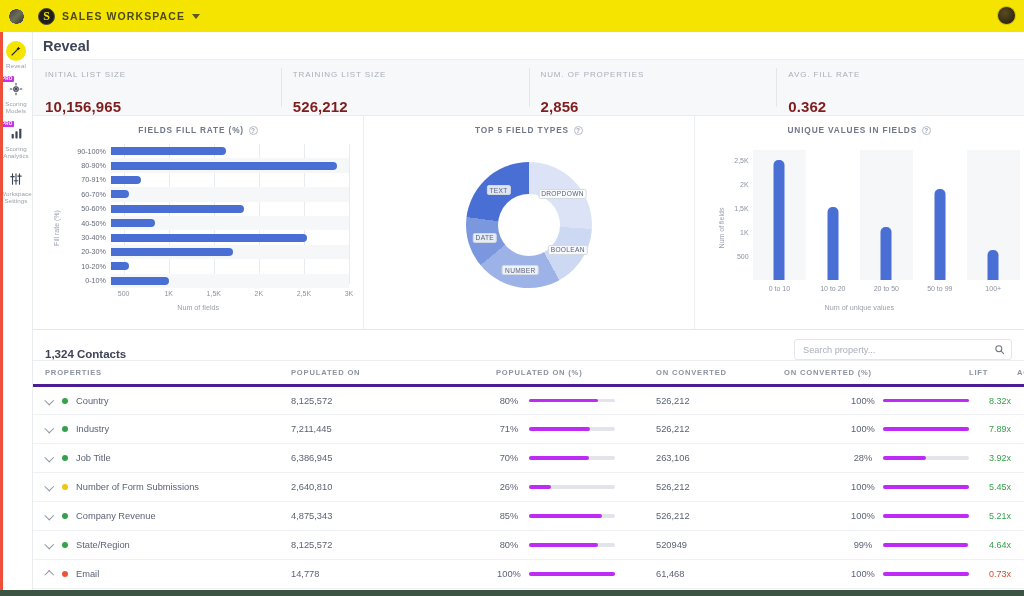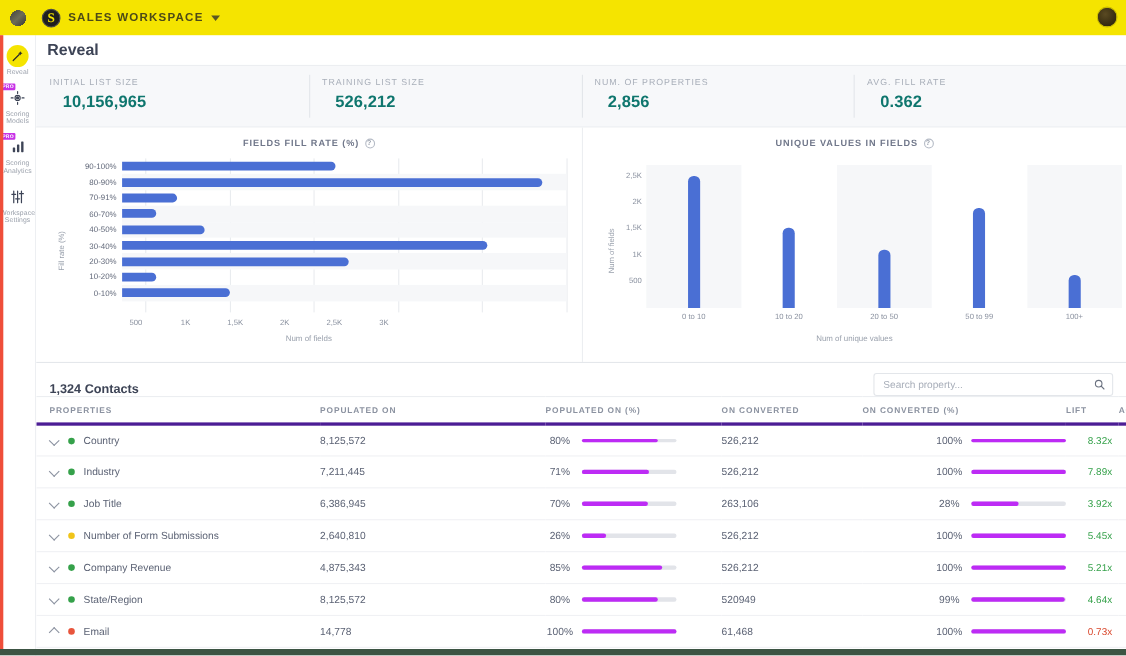--- a/index.html
+++ b/index.html
@@ -83,23 +83,23 @@
 
   
   .kpis {
     display: flex; flex: 0 0 56px; background: #f7f8fa; border-bottom: 1px solid #e9ecef;
   }
   .kpi { flex: 1 1 25%; padding: 10px 0 0 12px; position: relative; }
   .kpi + .kpi::before {
     content: ""; position: absolute; left: 0; top: 8px; bottom: 8px; width: 1px; background: #e3e6ea;
   }
   .kpi-label {
-    font-size: 8px; letter-spacing: .9px; color: #a8aeb9; text-transform: uppercase; margin-bottom: 5px;
-  }
-  .kpi-value { font-size: 15px; font-weight: bold; color: #0f766e; letter-spacing: .1px; margin-left: 12px; }
+    font-size: 8px; letter-spacing: .9px; color: #a8aeb9; text-transform: uppercase; margin-bottom: 19px;
+  }
+  .kpi-value { font-size: 15px; font-weight: bold; color: #7f1d1d; letter-spacing: .1px; }
 
   
   .charts { display: flex; flex: 0 0 214px; border-bottom: 1px solid #e4e7eb; background: #fff; }
   .chart-card { flex: 1 1 33.33%; position: relative; padding-top: 9px; }
   .chart-card + .chart-card { border-left: 1px solid #eceef1; }
   .chart-title {
     display: flex; align-items: center; justify-content: center; gap: 5px;
     font-size: 8.3px; letter-spacing: .85px; color: #70778a; font-weight: 600; text-transform: uppercase;
   }
   .q-mark {
@@ -337,20 +337,24 @@
                   <div class="hbar" style="width: 94.697%; background: rgb(74, 111, 212);"></div>
                 </div>
                 <div class="hrow">
                   <span class="hrow-lbl">70-91%</span>
                   <div class="hbar" style="width: 12.5%; background: rgb(74, 111, 212);"></div>
                 </div>
                 <div class="hrow alt">
                   <span class="hrow-lbl">60-70%</span>
                   <div class="hbar" style="width: 7.57576%; background: rgb(74, 111, 212);"></div>
                 </div>
+                <div class="hrow">
+                  <span class="hrow-lbl">50-60%</span>
+                  <div class="hbar" style="width: 55.6818%; background: rgb(74, 111, 212);"></div>
+                </div>
                 <div class="hrow alt">
                   <span class="hrow-lbl">40-50%</span>
                   <div class="hbar" style="width: 18.5606%; background: rgb(74, 111, 212);"></div>
                 </div>
                 <div class="hrow">
                   <span class="hrow-lbl">30-40%</span>
                   <div class="hbar" style="width: 82.197%; background: rgb(74, 111, 212);"></div>
                 </div>
                 <div class="hrow alt">
                   <span class="hrow-lbl">20-30%</span>
@@ -369,20 +373,36 @@
             <div class="ax-title-x">Num of fields</div>
           <div class="xtick" style="left: 90.6212px;">500</div>
               <div class="xtick" style="left: 135.697px;">1K</div>
               <div class="xtick" style="left: 180.773px;">1,5K</div>
               <div class="xtick" style="left: 225.848px;">2K</div>
               <div class="xtick" style="left: 270.924px;">2,5K</div>
               <div class="xtick" style="left: 316px;">3K</div>
             </div>
         </div>
 
+        <div class="chart-card">
+          <div class="chart-title">
+            <span>TOP 5 FIELD TYPES</span>
+            <span class="q-mark">?</span>
+          </div>
+          <div class="donut-wrap">
+            <div class="donut" id="donut" style="background: conic-gradient(rgb(221, 227, 247) 0deg, rgb(221, 227, 247) 93.6deg, rgb(205, 216, 243) 93.6deg, rgb(205, 216, 243) 151.2deg, rgb(157, 178, 230) 151.2deg, rgb(157, 178, 230) 230.4deg, rgb(123, 151, 222) 230.4deg, rgb(123, 151, 222) 277.2deg, rgb(74, 111, 212) 277.2deg, rgb(74, 111, 212) 360deg);">
+              <div class="donut-hole"></div>
+            <div class="slice-lbl" style="left: 96.5326px; top: 31.5108px;">DROPDOWN</div>
+                <div class="slice-lbl" style="left: 101.839px; top: 87.648px;">BOOLEAN</div>
+                <div class="slice-lbl" style="left: 54.3805px; top: 108.185px;">NUMBER</div>
+                <div class="slice-lbl" style="left: 18.8265px; top: 75.8336px;">DATE</div>
+                <div class="slice-lbl" style="left: 32.5797px; top: 28.4949px;">TEXT</div>
+              </div>
+          </div>
+        </div>
 
         <div class="chart-card">
           <div class="chart-title">
             <span>UNIQUE VALUES IN FIELDS</span>
             <span class="q-mark">?</span>
           </div>
           <div class="vbar-wrap">
             <div class="ax-title-y">Num of fields</div>
             <div class="vbar-plot" id="vbar-plot">
               <div class="vaxis-line"></div>

